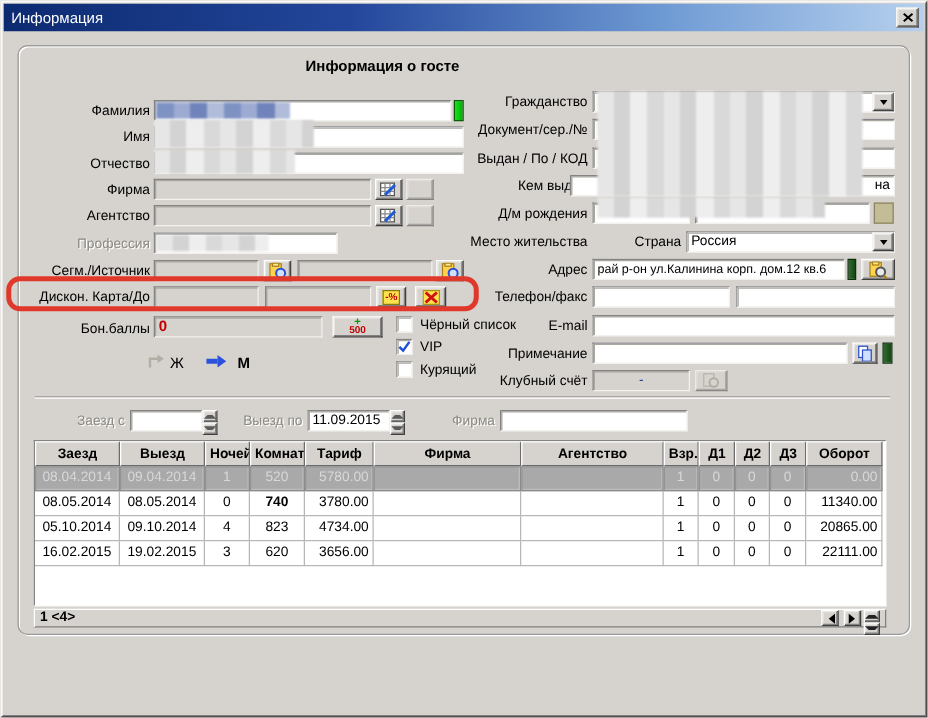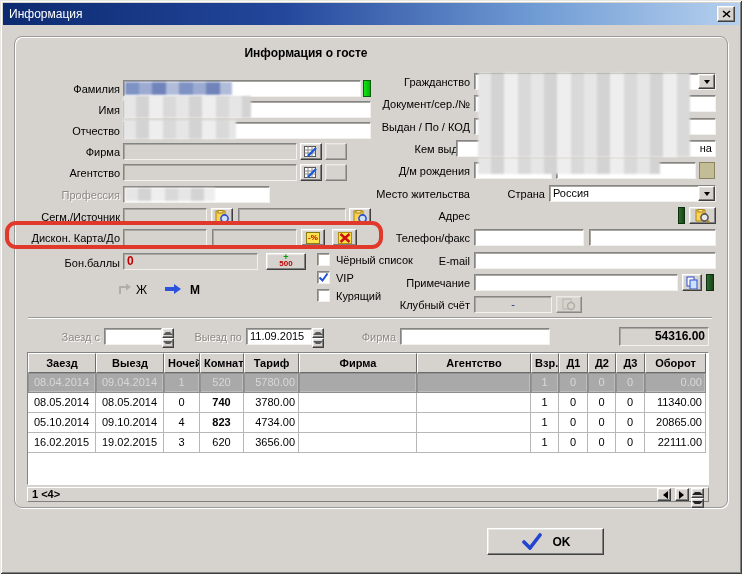--- a/index.html
+++ b/index.html
@@ -217,20 +217,23 @@
   <div class="abs lbl rlbl" style="top:188px">Место жительства</div>
   <div class="abs lbl" style="left:505px;top:188px;width:40px">Страна</div>
   <div class="abs inp" style="left:549px;top:185px;width:167px">
     <span>Россия</span>
   </div>
   <div class="abs btn3d" style="left:698px;top:186px;width:17px;height:15px">
     <div class="combo-arrow"></div>
   </div>
 
   <div class="abs lbl" style="left:430px;top:210px;width:40px;text-align:right">Адрес</div>
+  <div class="abs inp" style="left:474px;top:207px;width:202px;font-size:10px;line-height:16px">
+    <span>рай р-он  ул.Калинина корп. дом.12 кв.6</span>
+  </div>
   <div class="abs dkgreenbar" style="left:678px;top:207px;width:7px;height:17px"></div>
   <div class="abs btn3d" style="left:689px;top:207px;width:27px;height:17px">
     <svg width="15" height="14">
       <rect x="1" y="1" width="9" height="11" fill="#ffd34f" stroke="#a8821a"></rect>
       <rect x="3" y="0.5" width="5" height="2.5" fill="#ffe68a" stroke="#a8821a"></rect>
       <circle cx="9.5" cy="8.5" r="3.6" fill="#e8e8e8" stroke="#555" stroke-width="1.6"></circle>
       <line x1="12" y1="11.5" x2="14.5" y2="14" stroke="#a8821a" stroke-width="2"></line>
     </svg>
   </div>
 
@@ -288,23 +291,20 @@
           <div class="uarr"></div>
         </div>
     <div class="btn3d">
           <div class="darr"></div>
         </div>
       </div>
   </div>
   <div class="abs lbl dlbl" style="left:358px;top:331px;width:38px">Фирма</div>
   <div class="abs inp" style="left:400px;top:328px;width:150px">
     <span></span>
-  </div>
-  <div class="abs inp ginp" style="left:619px;top:327px;width:90px;height:19px;text-align:right;font-weight:bold;font-size:12px;line-height:17px">
-    <span>54316.00</span>
   </div>
 
   <div class="abs gridwrap">
     <div class="tr">
         <div class="th c" style="width: 68px;">Заезд</div>
         <div class="th c" style="width: 68px;">Выезд</div>
         <div class="th c" style="width: 36px;">Ночей</div>
         <div class="th c" style="width: 44px;">Комната</div>
         <div class="th c" style="width: 55px;">Тариф</div>
         <div class="th c" style="width: 118px;">Фирма</div>
@@ -341,21 +341,21 @@
           <div class="td c" style="width: 28px;">1</div>
           <div class="td c" style="width: 29px;">0</div>
           <div class="td c" style="width: 28px;">0</div>
           <div class="td c" style="width: 29px;">0</div>
           <div class="td r" style="width: 61px;">11340.00</div>
         </div>
         <div class="tr">
           <div class="td c" style="width: 68px;">05.10.2014</div>
           <div class="td c" style="width: 68px;">09.10.2014</div>
           <div class="td c" style="width: 36px;">4</div>
-          <div class="td c" style="width: 44px; font-weight: bold;">823</div>
+          <div class="td c" style="width: 44px;">823</div>
           <div class="td r" style="width: 55px;">4734.00</div>
           <div class="td l" style="width: 118px;"></div>
           <div class="td l" style="width: 114px;"></div>
           <div class="td c" style="width: 28px;">1</div>
           <div class="td c" style="width: 29px;">0</div>
           <div class="td c" style="width: 28px;">0</div>
           <div class="td c" style="width: 29px;">0</div>
           <div class="td r" style="width: 61px;">20865.00</div>
         </div>
         <div class="tr">
@@ -388,22 +388,16 @@
     <div class="spin" style="height:13px;width:13px">
       <div class="btn3d">
           <div class="uarr" style="border-bottom-color:#222"></div>
         </div>
       <div class="btn3d">
           <div class="darr" style="border-top-color:#222"></div>
         </div>
     </div>
   </div>
 
-  <div class="abs btn3d" style="left:487px;top:528px;width:117px;height:27px;gap:10px">
-    <svg width="22" height="17">
-      <polyline points="3,9 9,15 19,2" fill="none" stroke="#2244d0" stroke-width="3.6" stroke-linecap="round"></polyline>
-    </svg>
-    <span style="font-weight:bold;font-size:12px">OK</span>
-  </div>
 
   <div class="abs annotation"></div>
 
 </div>
 
 </body></html>

